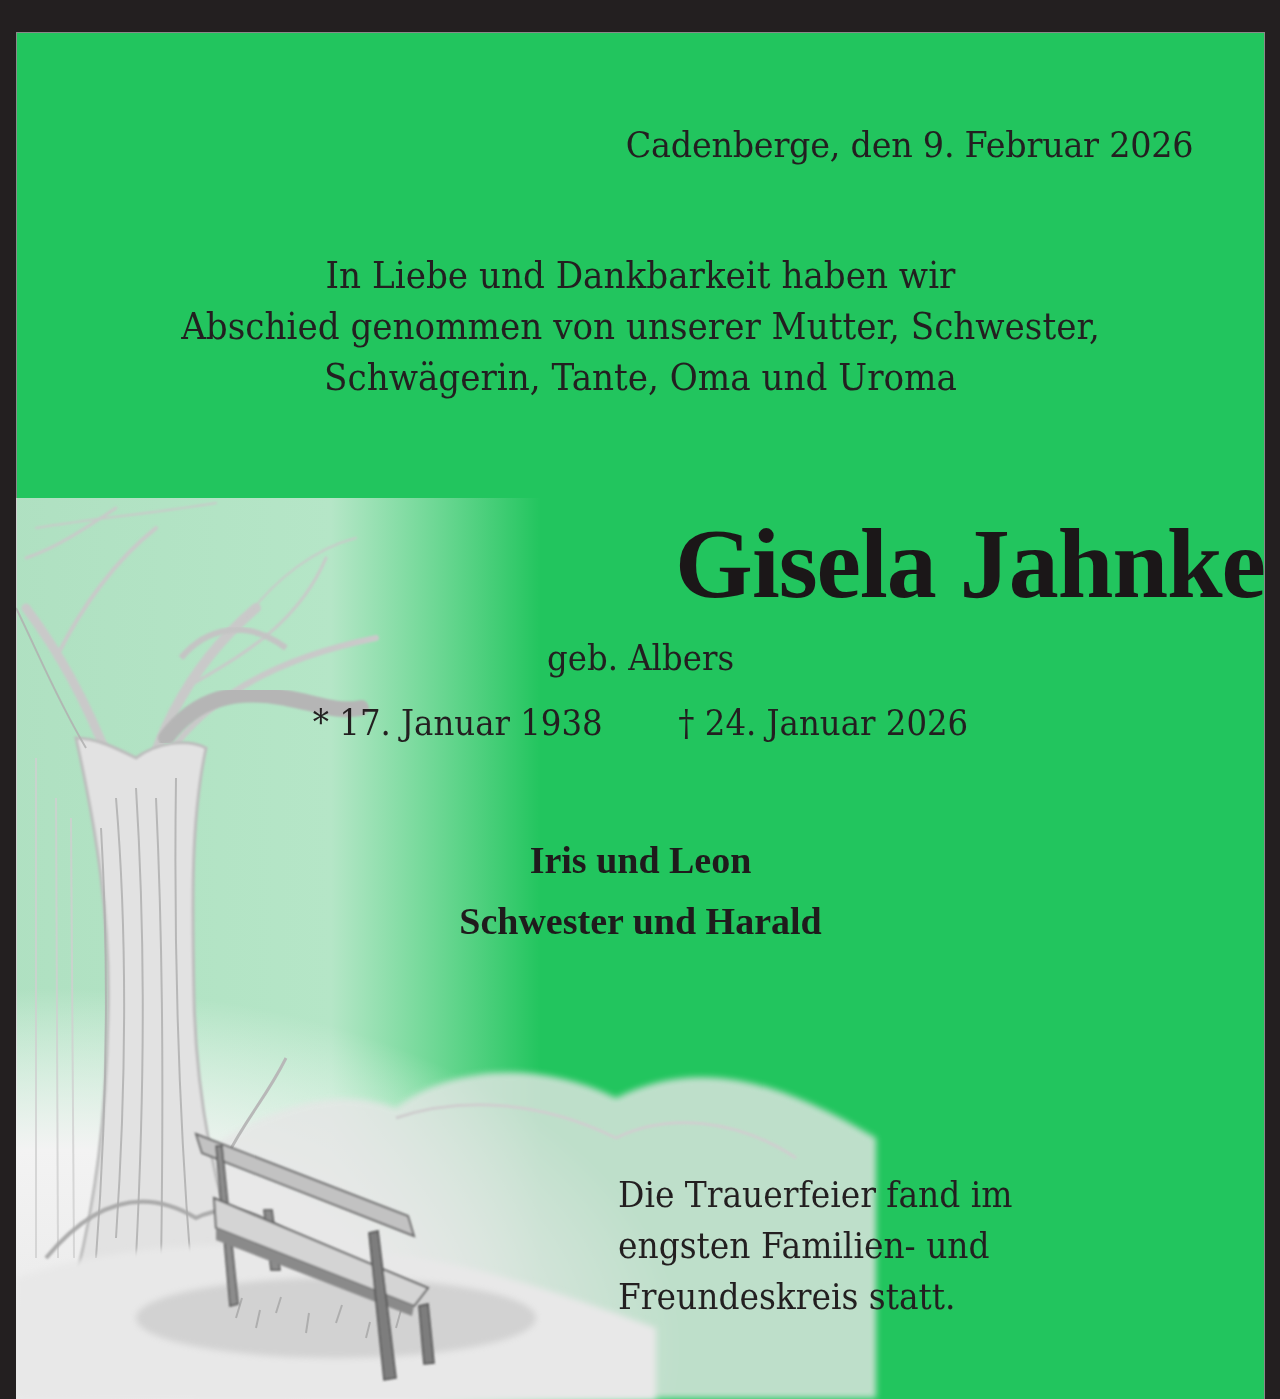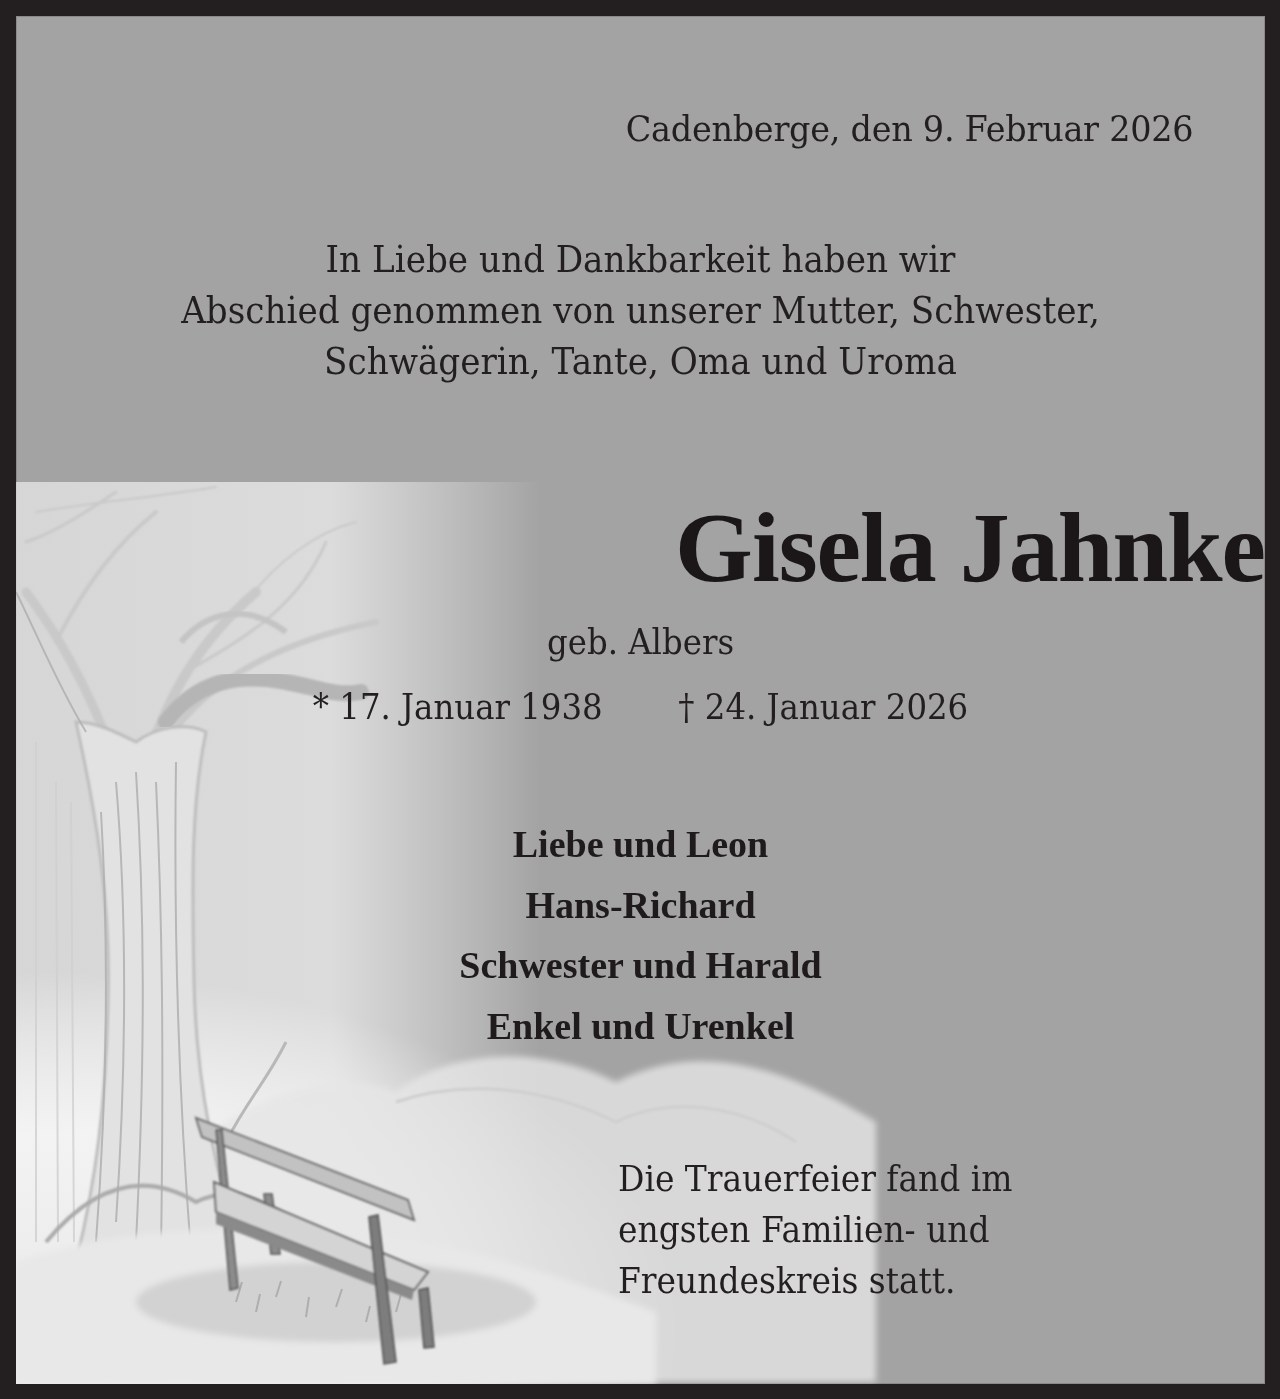--- a/index.html
+++ b/index.html
@@ -1,19 +1,19 @@
 <!DOCTYPE html>
 <html><head>
   <meta charset="utf-8">
   <style>
     html, body { margin: 0; padding: 0; background: #231f20; }
     body { width: 1280px; height: 1399px; position: relative; overflow: hidden; }
     .frame {
-      position: absolute; left: 16px; top: 16px; width: 1249px; height: 1368px;
-      background: #a3a3a3; overflow: hidden;
+      position: absolute; left: 16px; top: 32px; width: 1249px; height: 1368px;
+      background: #22c55e; overflow: hidden;
       box-shadow: inset 0 0 0 1px #8a8a8a;
     }
     .illustration { position: absolute; left: 0; top: 466px; width: 1249px; height: 902px; }
     .serif { font-family: "DejaVu Serif", "Liberation Serif", serif; color: #231f20; }
     .place-date {
       position: absolute; right: 72px; top: 92px;
       font-size: 36px; letter-spacing: -0.3px; transform: scaleX(0.93); transform-origin: right center;
       white-space: nowrap;
     }
     .intro {
@@ -146,24 +146,22 @@
 
   <div class="name">Gisela Jahnke</div>
 
   <div class="maiden serif">geb. Albers</div>
 
   <div class="dates serif">
     <span>* 17. Januar 1938</span><span class="gap"></span><span>† 24. Januar 2026</span>
   </div>
 
   <div class="mourners">
-    <div>Liebe und Leon</div>
-    <div>Hans-Richard</div>
+    <div>Iris und Leon</div>
     <div>Schwester und Harald</div>
-    <div>Enkel und Urenkel</div>
   </div>
 
   <div class="notice serif">
     <div>Die Trauerfeier fand im</div>
     <div>engsten Familien- und</div>
     <div>Freundeskreis statt.</div>
   </div>
 </div>
 
 </body></html>

